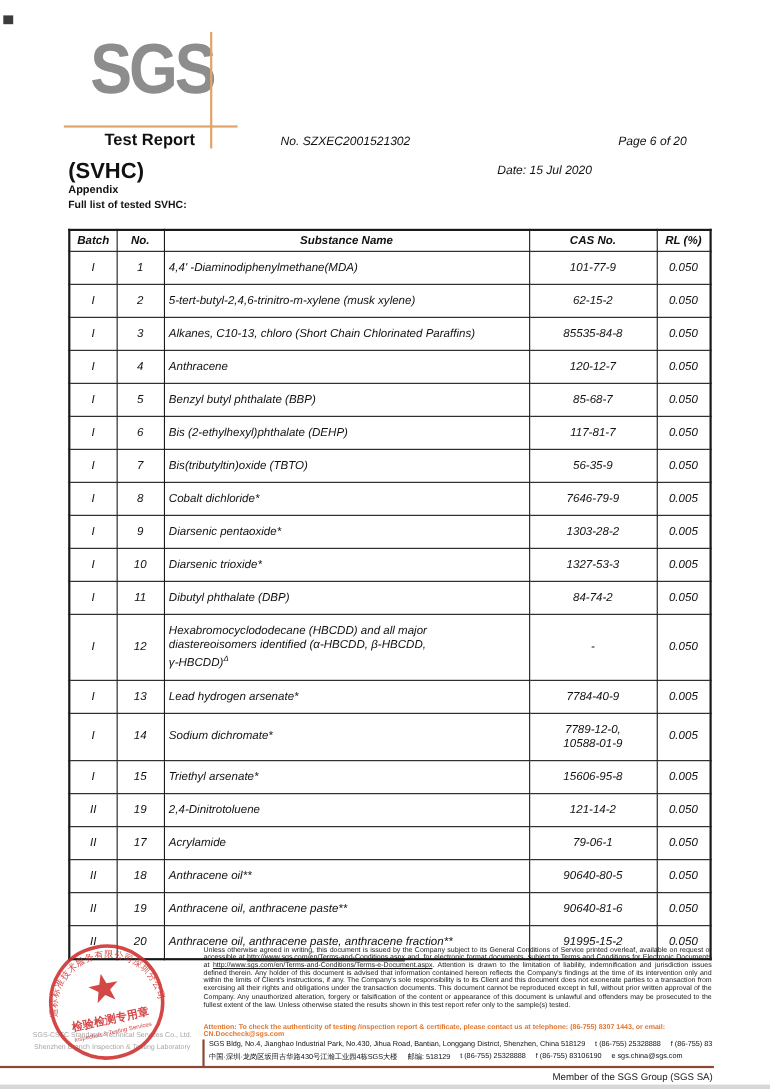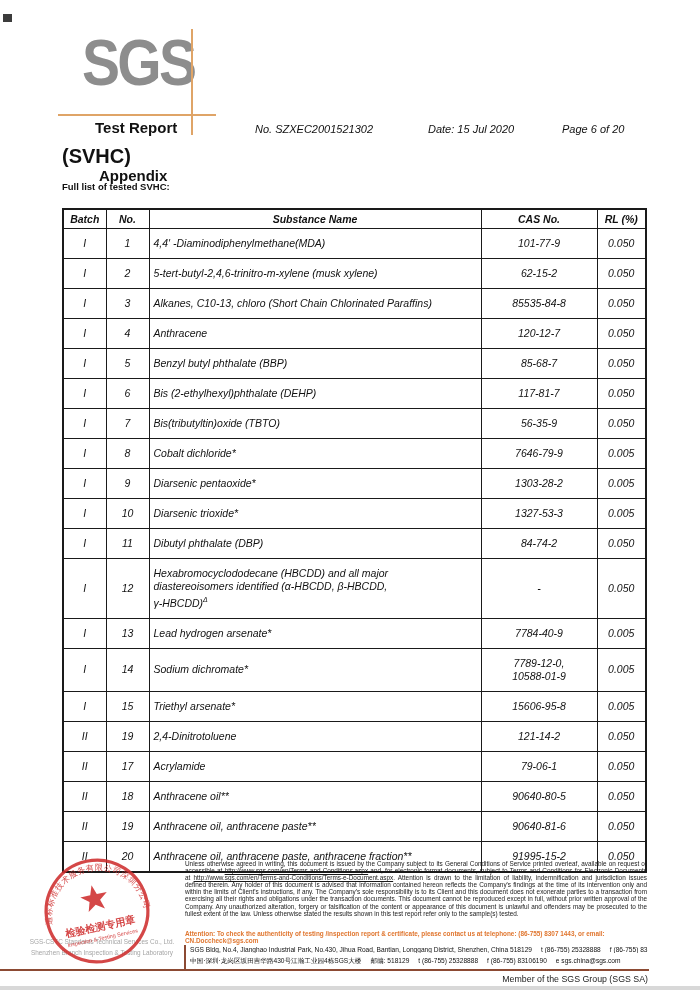--- a/index.html
+++ b/index.html
@@ -13,23 +13,23 @@
   .logo-text{position:absolute;left:82px;top:26px;font-size:62px;font-weight:bold;color:#8d8d8d;
              letter-spacing:-3px;transform:scale(.92,1.04);transform-origin:left top;}
   .logo-hline{position:absolute;left:58px;top:114px;width:158px;height:2px;background:#dfa467;}
   .logo-vline{position:absolute;left:191px;top:29px;width:2px;height:106px;background:#dfa467;}
 
   
   .title1{position:absolute;left:62px;top:119px;font-size:15px;font-weight:bold;margin-left:33px;}
   .title2{position:absolute;left:62px;top:145px;font-size:20px;font-weight:bold;}
   .meta{position:absolute;top:123px;font-size:11px;font-style:italic;}
   .meta.report-no{left:255px;}
-  .meta.date{left:428px;}
+  .meta.date{left:452px;margin-top:26px;}
   .meta.page-info{left:562px;}
-  .appendix{position:absolute;left:62px;top:167px;font-size:15px;font-weight:bold;margin-left:37px;}
+  .appendix{position:absolute;left:62px;top:167px;font-size:10px;font-weight:bold;}
   .subtitle{position:absolute;left:62px;top:181px;font-size:9.5px;font-weight:bold;}
 
   
   .tbl-wrap{position:absolute;left:62px;top:208px;}
   table{border-collapse:collapse;table-layout:fixed;width:583px;border:2px solid #1a1a1a;font-style:italic;}
   th,td{border:1px solid #1a1a1a;font-size:10.5px;color:#111;}
   th{font-weight:bold;padding:3px 2px;text-align:center;}
   td{padding:8px 3px;text-align:center;vertical-align:middle;line-height:13px;}
   td.substance{text-align:left;padding-left:4px;white-space:pre-line;}
   td.cas{white-space:pre-line;}

